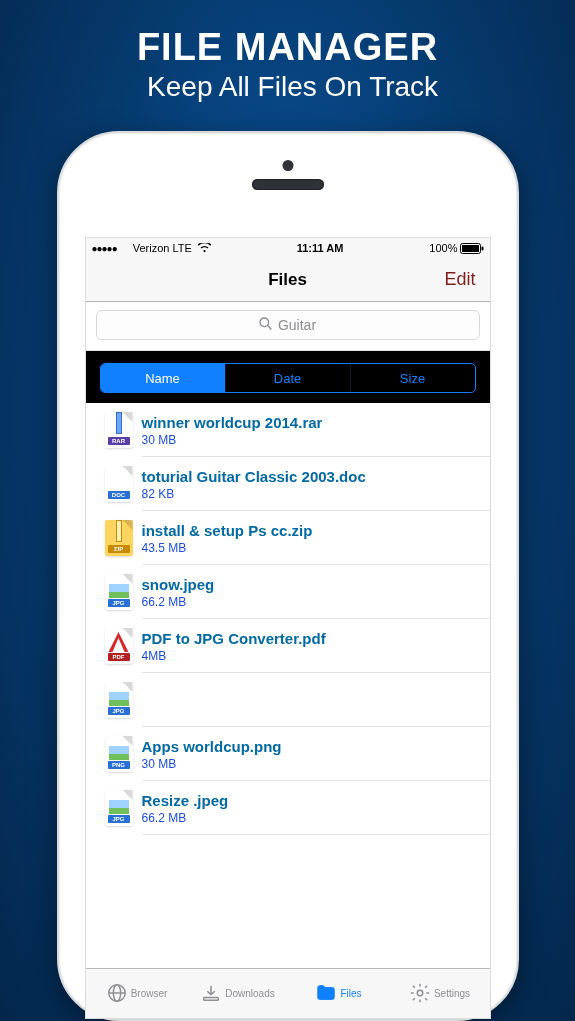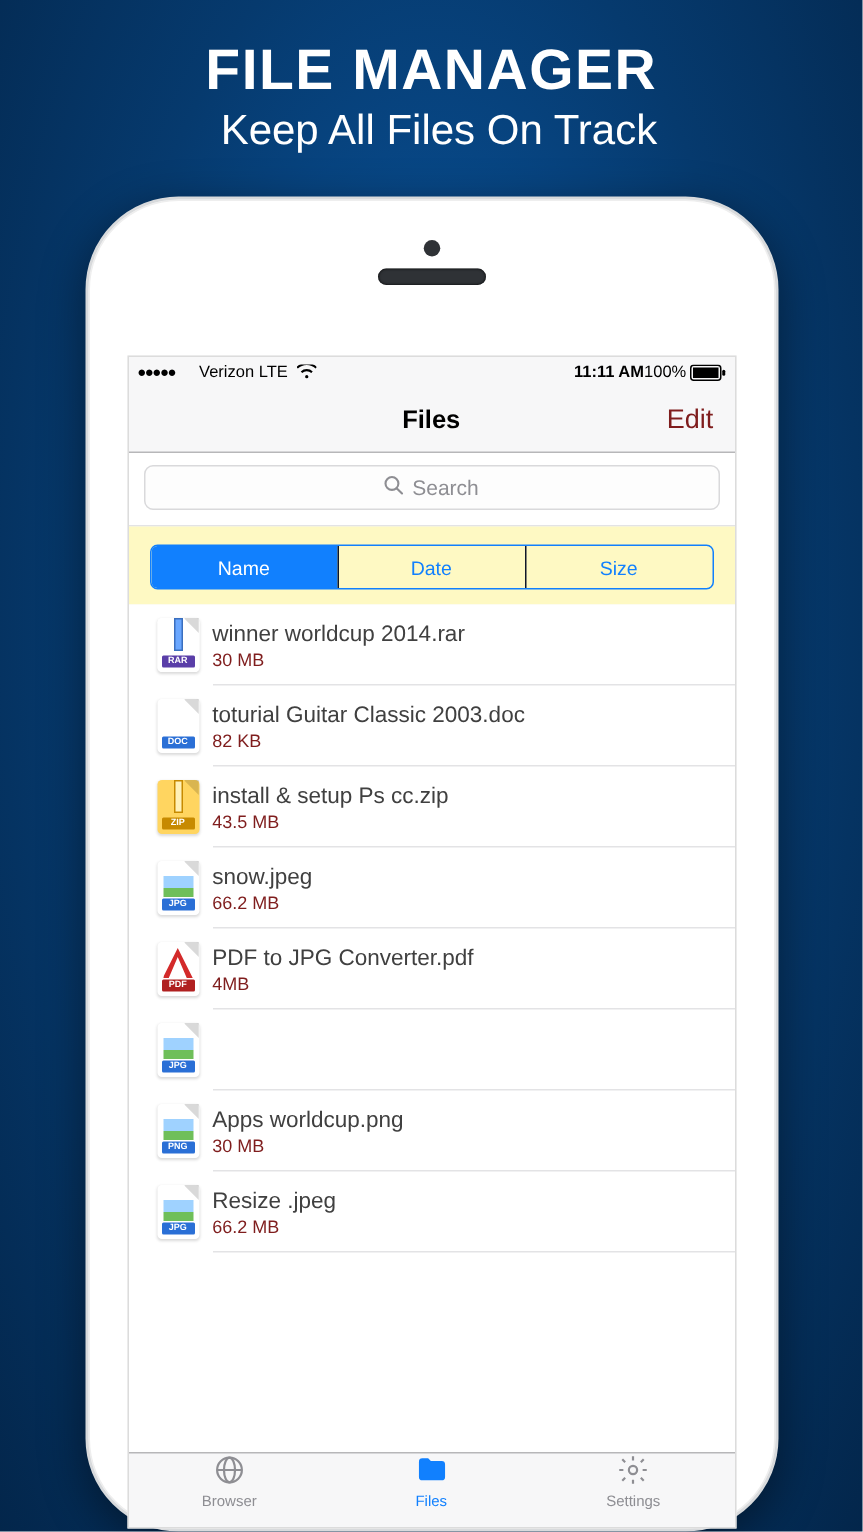--- a/index.html
+++ b/index.html
@@ -42,39 +42,39 @@
     border: 1px solid #dcdcdc;
     display: flex; flex-direction: column;
     overflow: hidden;
   }
 
   
   .status { height: 20px; background: #f7f7f8; display: flex; align-items: center; padding: 0 6px; font-size: 11px; color: #000; }
   .status .dots { letter-spacing: -1px; font-size: 10px; }
   .status .carrier { margin-left: 16px; font-weight: 400; }
   .status .wifi { margin-left: 6px; }
-  .status .time { flex: 1; text-align: right; font-weight: 600; }
+  .status .time { flex: 1; text-align: center; font-weight: 600; }
   .status .batt { font-weight: 400; margin-right: 2px; }
   .status svg { display: block; }
 
   
   .nav { height: 44px; background: #f7f7f8; border-bottom: 1px solid #b7b7b9; display: flex; align-items: center; justify-content: center; position: relative; }
   .nav-title { font-size: 17px; font-weight: 600; color: #000; }
   .nav-edit { position: absolute; right: 14px; font-size: 18px; color: #7f1d1d; }
 
   
   .search-wrap { padding: 8px 10px 10px; background: #fff; border-bottom: 1px solid #e3e3e5; }
   .search {
     height: 30px; border: 1px solid #d9d9db; border-radius: 6px;
     background: #fdfdfd; display: flex; align-items: center; justify-content: center;
     color: #8e8e93; font-size: 14px; gap: 6px;
   }
 
   
-  .seg-wrap { padding: 12px 14px 10px; background: #fef9c3; }
+  .seg-wrap { padding: 12px 14px 10px; background: #000000; }
   .seg {
     display: flex; height: 30px;
     border: 1px solid #1180fe; border-radius: 5px; overflow: hidden;
   }
   .seg > div {
     flex: 1; display: flex; align-items: center; justify-content: center;
     font-size: 13px; color: #1180fe; border-left: 1px solid #0f172a;
   }
   .seg > div:first-child { border-left: none; }
   .seg > div.active { background: #1180fe; color: #fff; }
@@ -100,26 +100,26 @@
   .ft-jpg .tag{ background:#2a6fd6; }
   .ft-jpg .pic{ position:absolute; top:10px; left:4px; right:4px; bottom:12px; background:linear-gradient(#9fd2ff 0 55%, #6fbf5a 55% 100%);} 
   .ft-png  { background:#fff; }
   .ft-png .tag{ background:#2a6fd6; }
   .ft-png .pic{ position:absolute; top:10px; left:4px; right:4px; bottom:12px; background:linear-gradient(#9fd2ff 0 55%, #6fbf5a 55% 100%);} 
   .ft-pdf  { background:#fff; }
   .ft-pdf .tag{ background:#b02020; }
   .ft-pdf .a { position:absolute; inset:4px 4px 12px 4px; background:#d32a2a; clip-path: polygon(50% 0, 100% 100%, 80% 100%, 50% 30%, 20% 100%, 0 100%); }
 
   .file-meta { display:flex; flex-direction:column; justify-content:center; }
-  .file-name { font-size: 15px; font-weight: 400; color:#404040;text-align:center; }
-  .file-size { font-size: 12px; color:#7f1d1d; margin-top:2px; }
+  .file-name { font-size: 15px; font-weight: 700; color:#0369a1;text-align:center; }
+  .file-size { font-size: 12px; color:#1d4ed8; margin-top:2px; }
 
   
   .tabbar { height: 50px; background:#f7f7f8; border-top:1px solid #b7b7b9; display:flex; }
-  .tab { flex:1; display:flex; flex-direction:column; align-items:center; gap:2px; color:#8e8e93; font-size:10px; }
+  .tab { flex:1; display:flex; flex-direction:row; align-items:center; justify-content:center; gap:2px; color:#8e8e93; font-size:10px; }
   .tab.active { color:#1180fe; }
   .tab svg { width:24px; height:22px; }
   .tab.active svg { fill:#1180fe; stroke:#1180fe; }
 </style>
 </head>
 <body>
 
 <div class="promo">
   <div class="promo-title">FILE MANAGER</div>
   <div class="promo-sub">Keep All Files On Track</div>
@@ -156,21 +156,21 @@
     </div>
 
     <div class="search-wrap">
       <div class="search">
         <span>
           <svg width="13" height="13" viewBox="0 0 13 13">
               <circle cx="5.3" cy="5.3" r="4.3" fill="none" stroke="#8e8e93" stroke-width="1.4"></circle>
               <line x1="8.6" y1="8.6" x2="12" y2="12" stroke="#8e8e93" stroke-width="1.4" stroke-linecap="round"></line>
             </svg>
         </span>
-        <span>Search</span>
+        <span>Guitar</span>
       </div>
     </div>
 
     <div class="seg-wrap">
       <div class="seg" id="seg">
           <div class="active">Name</div>
           <div>Date</div>
           <div>Size</div>
         </div>
     </div>
@@ -279,20 +279,27 @@
 
     <div class="tabbar" id="tabbar">
         <div class="tab">
           <span><svg viewBox="0 0 24 24" fill="none" stroke="currentColor" stroke-width="1.6">
               <circle cx="12" cy="12" r="9"></circle>
               <ellipse cx="12" cy="12" rx="4" ry="9"></ellipse>
               <line x1="3" y1="12" x2="21" y2="12"></line>
             </svg></span>
           <span>Browser</span>
         </div>
+        <div class="tab">
+          <span><svg viewBox="0 0 24 24" fill="none" stroke="currentColor" stroke-width="1.6">
+              <path d="M12 4v10m0 0l-4-4m4 4l4-4"></path>
+              <rect x="4" y="17" width="16" height="3" rx="1"></rect>
+            </svg></span>
+          <span>Downloads</span>
+        </div>
         <div class="tab active">
           <span><svg viewBox="0 0 24 24" fill="currentColor">
               <path d="M3 6a2 2 0 0 1 2-2h4l2 2h8a2 2 0 0 1 2 2v9a2 2 0 0 1-2 2H5a2 2 0 0 1-2-2z"></path>
             </svg></span>
           <span>Files</span>
         </div>
         <div class="tab">
           <span><svg viewBox="0 0 24 24" fill="none" stroke="currentColor" stroke-width="1.6">
               <circle cx="12" cy="12" r="3"></circle>
               <path d="M12 2v3M12 19v3M4.2 4.2l2.1 2.1M17.7 17.7l2.1 2.1M2 12h3M19 12h3M4.2 19.8l2.1-2.1M17.7 6.3l2.1-2.1"></path>

